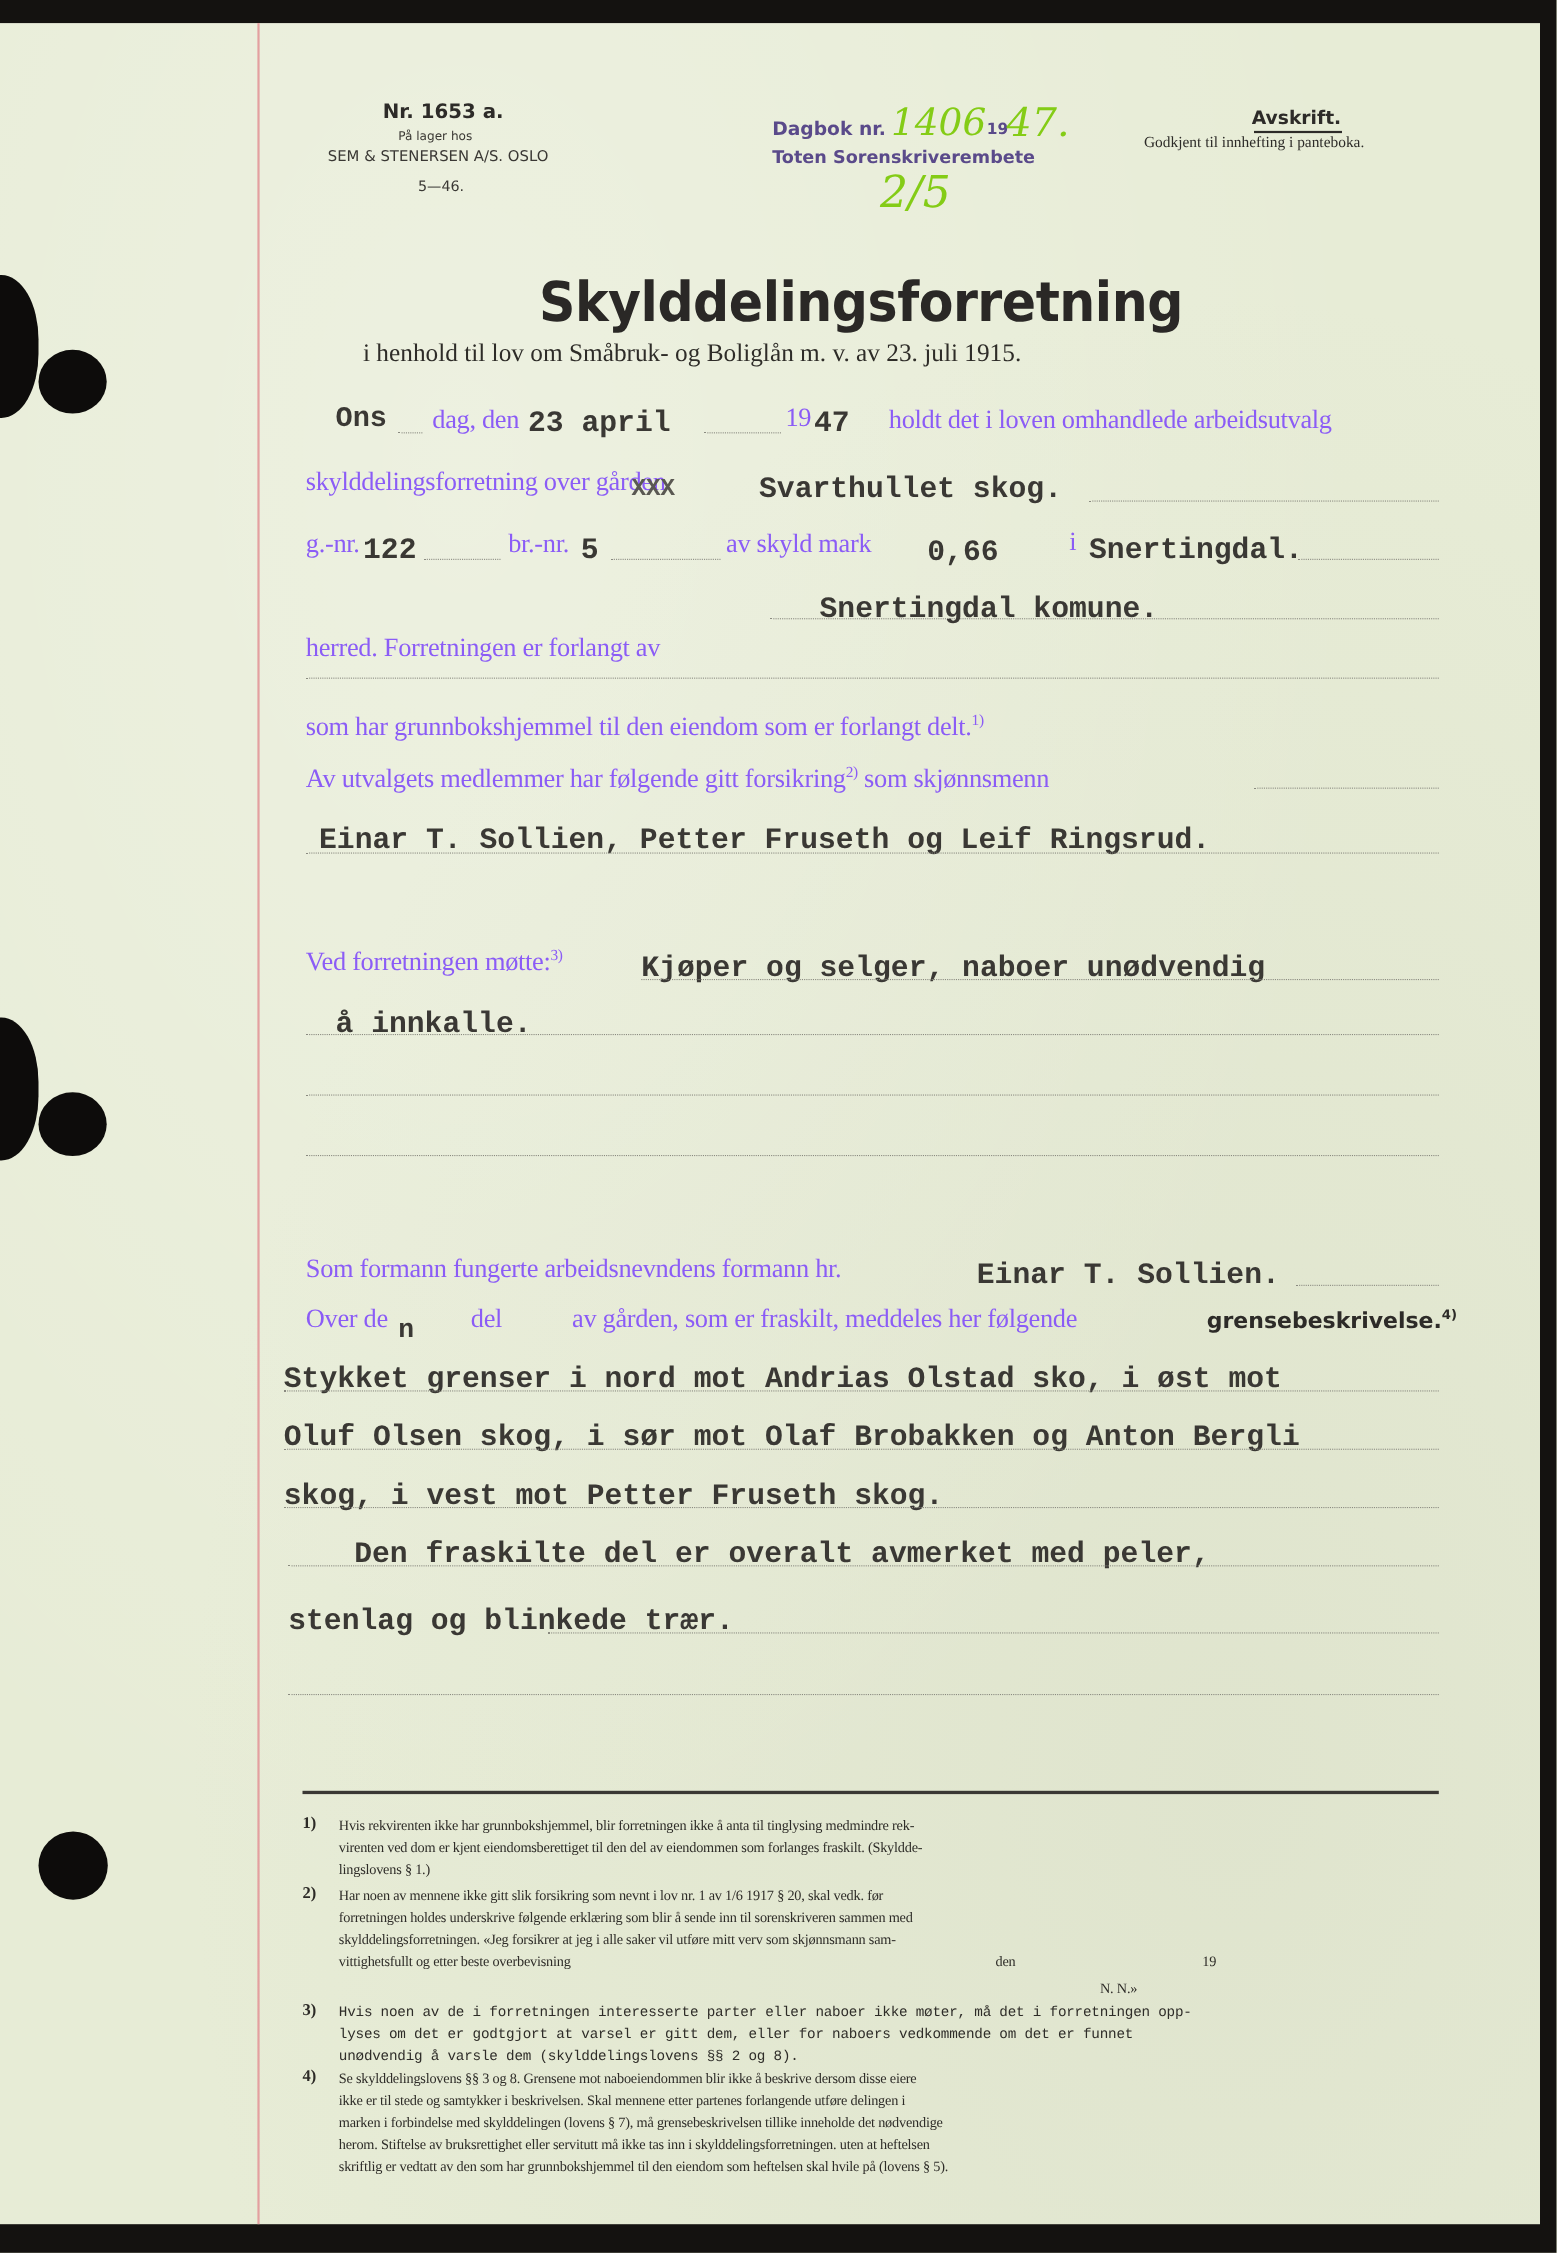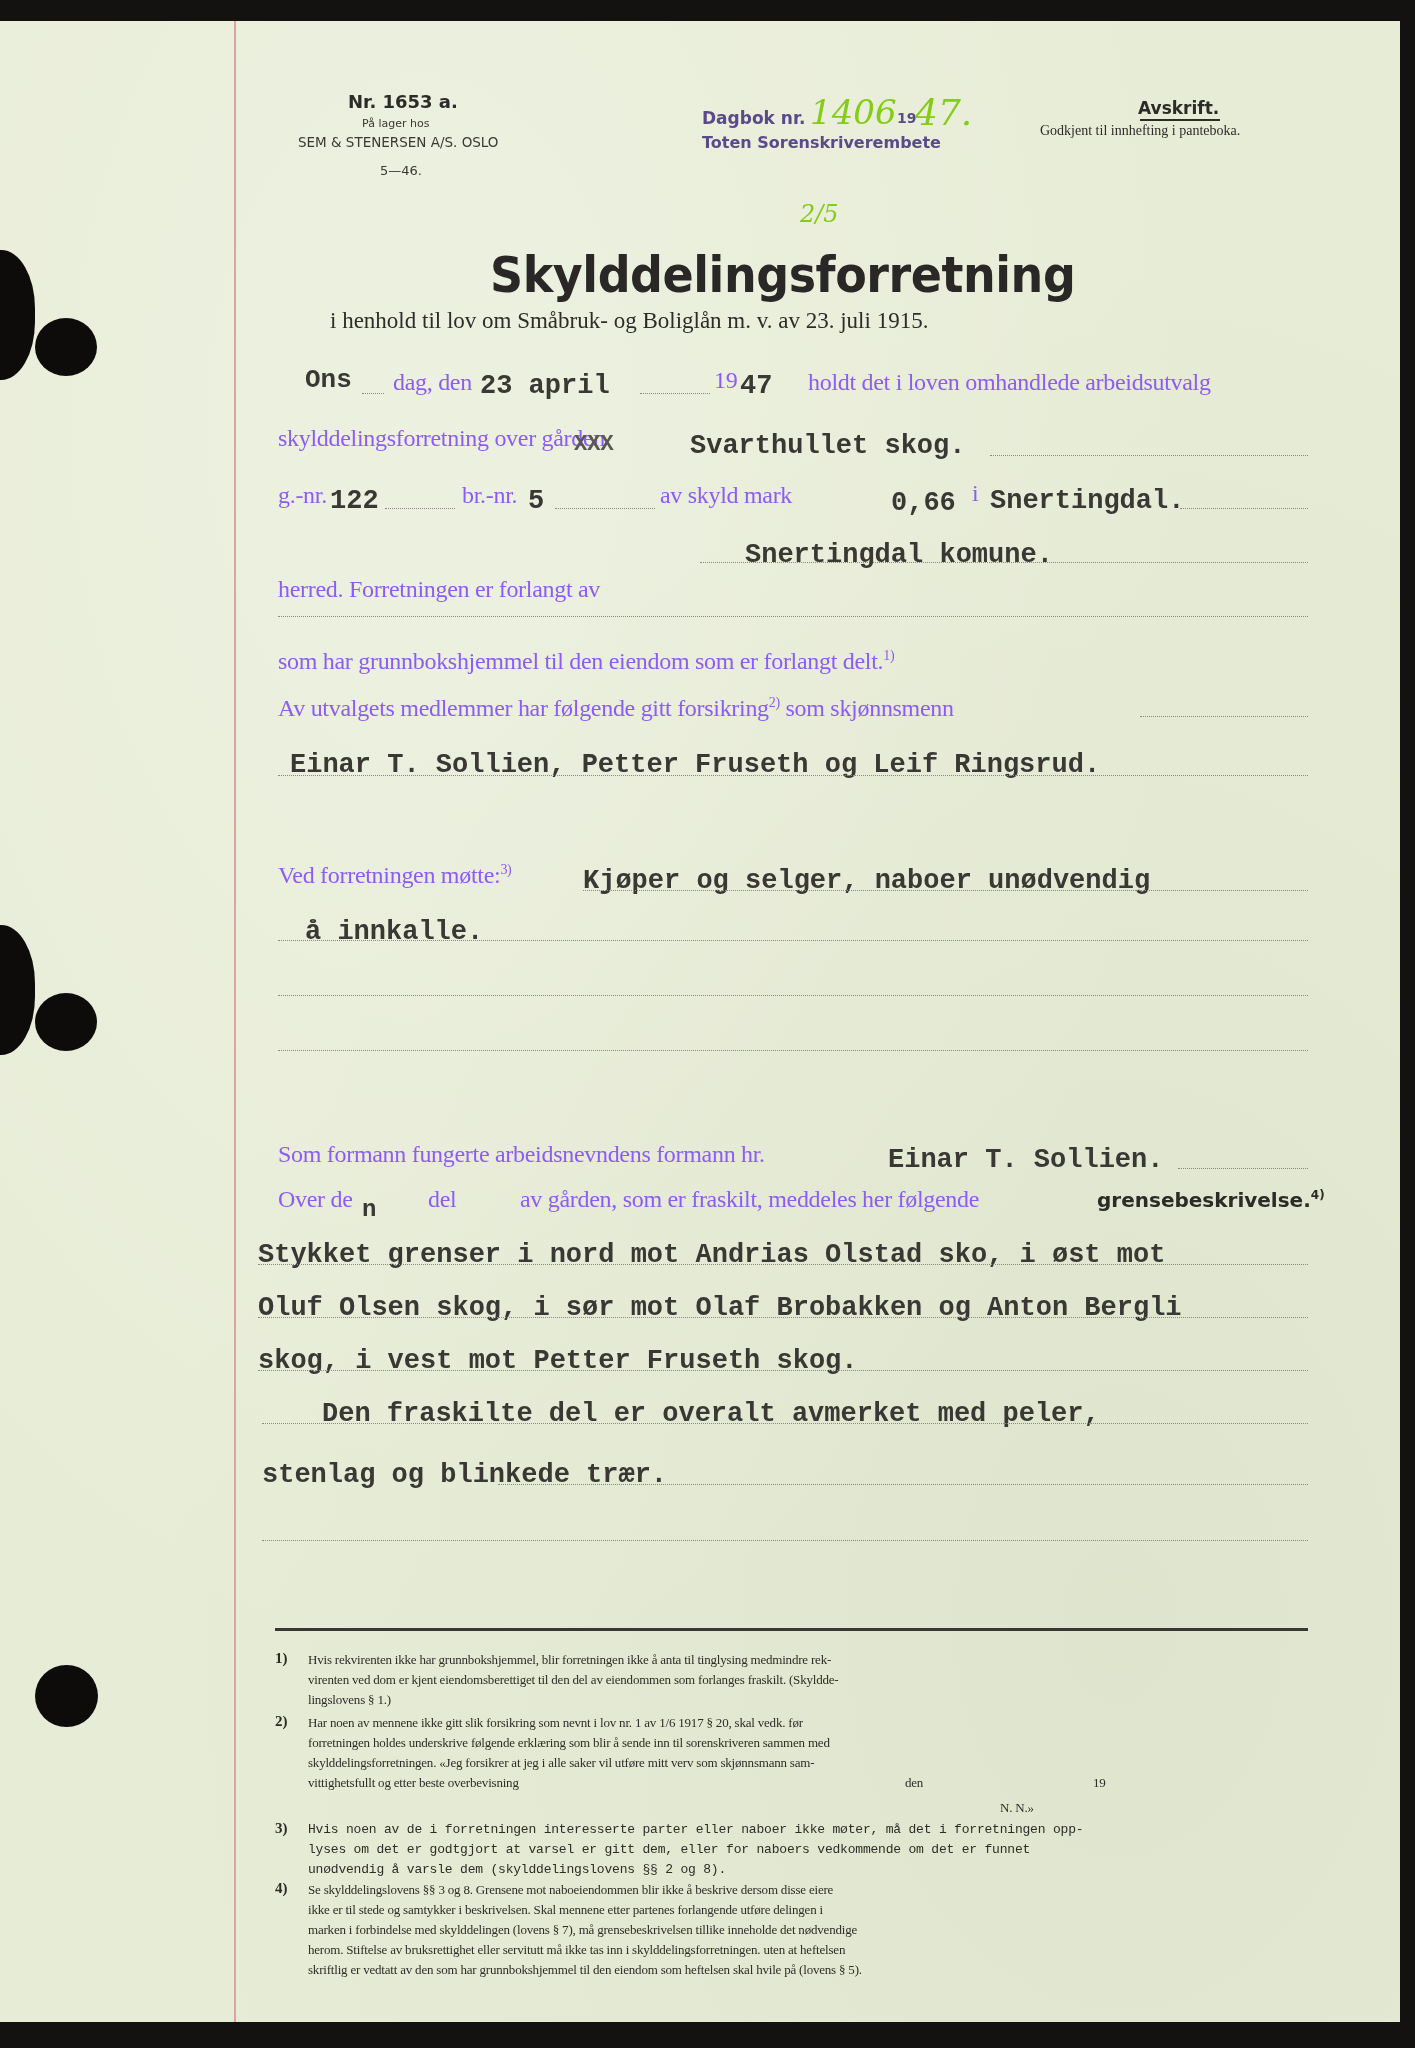--- a/index.html
+++ b/index.html
@@ -55,21 +55,21 @@
 <div class="abs sans" style="left:348px; top:91px; font-size:18px; font-weight:bold; color:#2d2b28;">Nr. 1653 a.</div>
 <div class="abs sans" style="left:362px; top:117px; font-size:11px; color:#3a3834;">På lager hos</div>
 <div class="abs sans" style="left:298px; top:134px; font-size:13.5px; color:#3a3834;">SEM &amp; STENERSEN A/S. OSLO</div>
 <div class="abs sans" style="left:380px; top:163px; font-size:13px; color:#3a3834;">5—46.</div>
 
 <div class="abs stamp" style="left:702px; top:108px; font-size:17px;">Dagbok nr.</div>
 <div class="abs hand" style="left:810px; top:92px; font-size:34px;">1406</div>
 <div class="abs stamp" style="left:897px; top:110px; font-size:14px;">19</div>
 <div class="abs hand" style="left:915px; top:92px; font-size:36px;">47.</div>
 <div class="abs stamp" style="left:702px; top:133px; font-size:16px;">Toten Sorenskriverembete</div>
-<div class="abs hand" style="left:800px; top:152px; font-size:24px;margin-top:48px;">2/5</div>
+<div class="abs hand" style="left:800px; top:152px; font-size:40px;">2/5</div>
 
 <div class="abs sans" style="left:1138px; top:98px; font-size:17px; font-weight:bold; color:#2d2b28;">Avskrift.</div>
 <div class="abs" style="left:1140px; top:119px; width:80px; height:2px; background:#2d2b28;"></div>
 <div class="abs" style="left:1040px; top:123px; font-size:14px; color:#2d2b28;">Godkjent til innhefting i panteboka.</div>
 
 <div class="abs title" style="left:490px; top:246px;">Skylddelingsforretning</div>
 <div class="abs" style="left:330px; top:308px; font-size:23px; color:#2e2c28;">i henhold til lov om Småbruk- og Boliglån m. v. av 23. juli 1915.</div>
 
 <div class="abs mono typed" style="left:305px; top:365px; font-size:26px;">Ons</div>
 <div class="dotline" style="left:362px; top:393px; width:22px;"></div>
@@ -85,21 +85,21 @@
 <div class="abs mono typed" style="left:690px; top:431px;">Svarthullet skog.</div>
 <div class="dotline" style="left:990px; top:455px; width:318px;"></div>
 
 <div class="abs form-text" style="left:278px; top:482px;">g.-nr.</div>
 <div class="abs mono typed" style="left:330px; top:486px;">122</div>
 <div class="dotline" style="left:385px; top:508px; width:70px;"></div>
 <div class="abs form-text" style="left:462px; top:482px;">br.-nr.</div>
 <div class="abs mono typed" style="left:528px; top:486px;">5</div>
 <div class="dotline" style="left:555px; top:508px; width:100px;"></div>
 <div class="abs form-text" style="left:660px; top:482px;">av skyld mark</div>
-<div class="abs mono typed" style="left:843px; top:488px;margin-left:48px;">0,66</div>
+<div class="abs mono typed" style="left:843px; top:488px;">0,66</div>
 <div class="abs form-text" style="left:972px; top:480px;">i</div>
 <div class="abs mono typed" style="left:990px; top:486px;">Snertingdal.</div>
 <div class="dotline" style="left:1180px; top:508px; width:128px;"></div>
 
 <div class="abs form-text" style="left:278px; top:536px;margin-top:40px;">herred.  Forretningen er forlangt av</div>
 <div class="dotline" style="left:700px; top:562px; width:608px;"></div>
 <div class="abs mono typed" style="left:745px; top:540px;">Snertingdal komune.</div>
 
 <div class="dotline" style="left:278px; top:616px; width:1030px;"></div>
 

